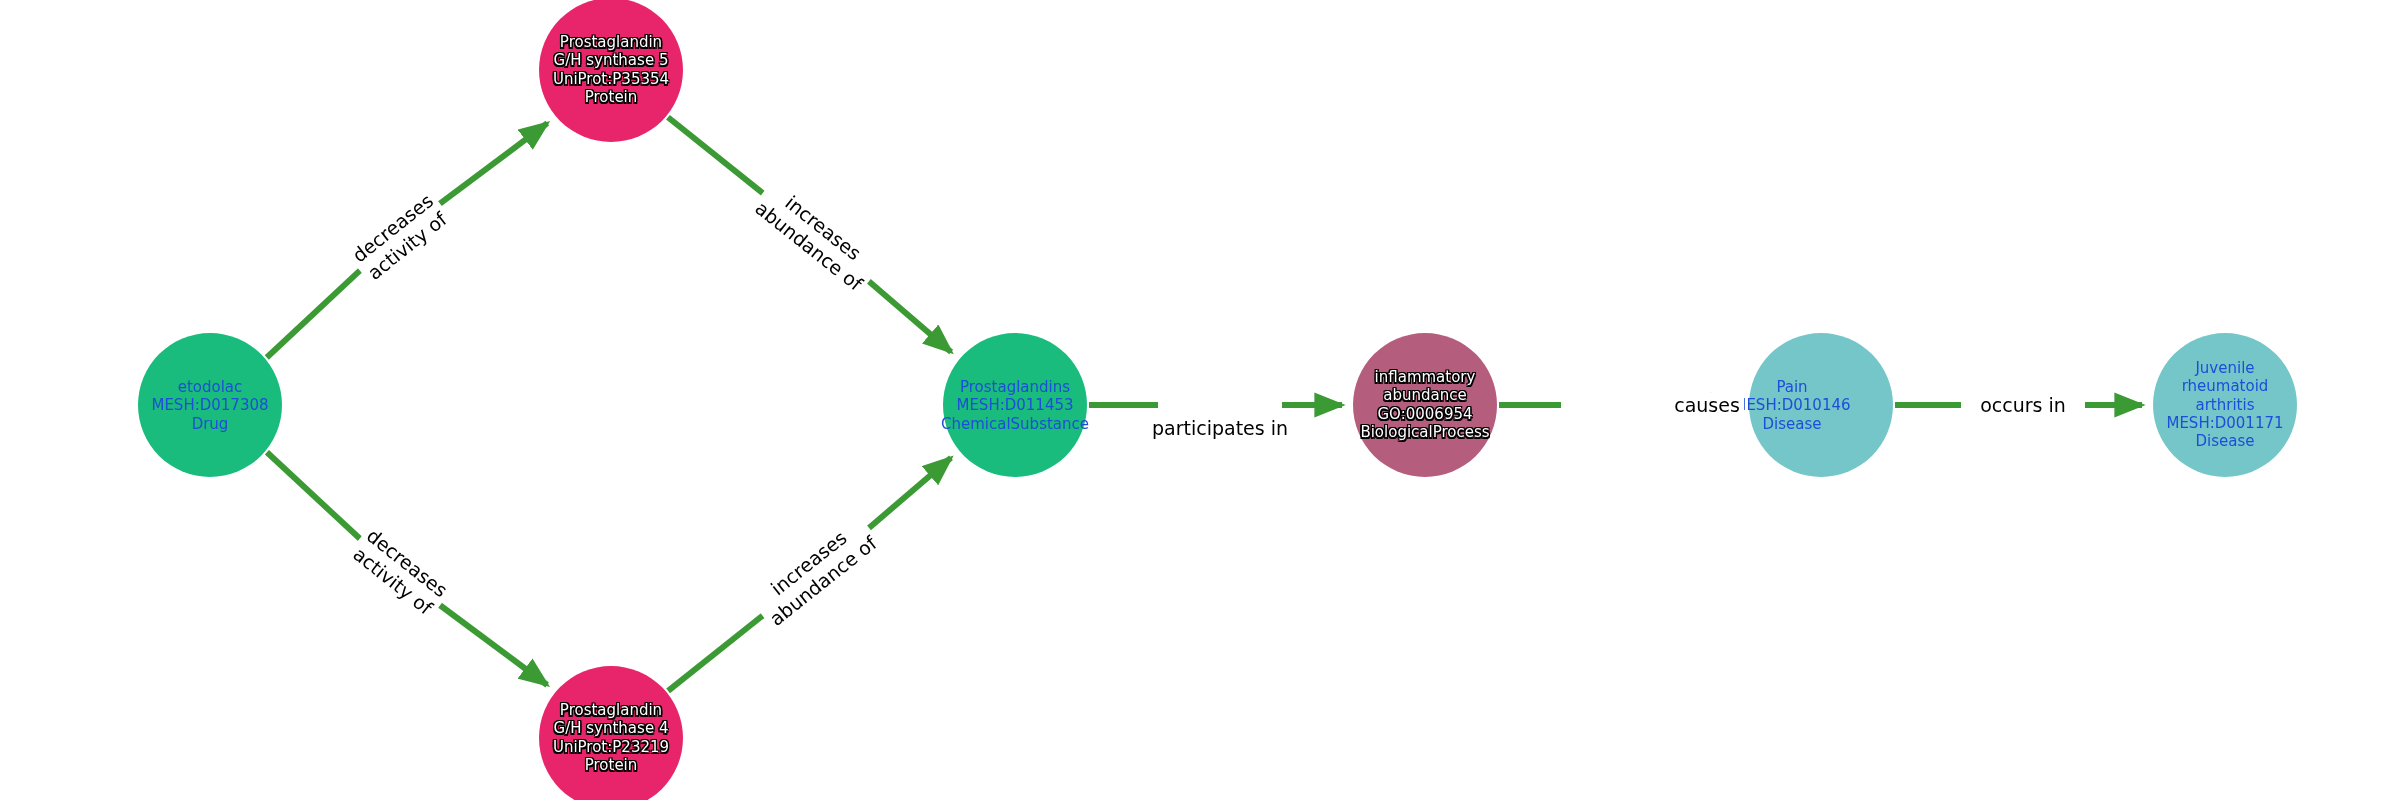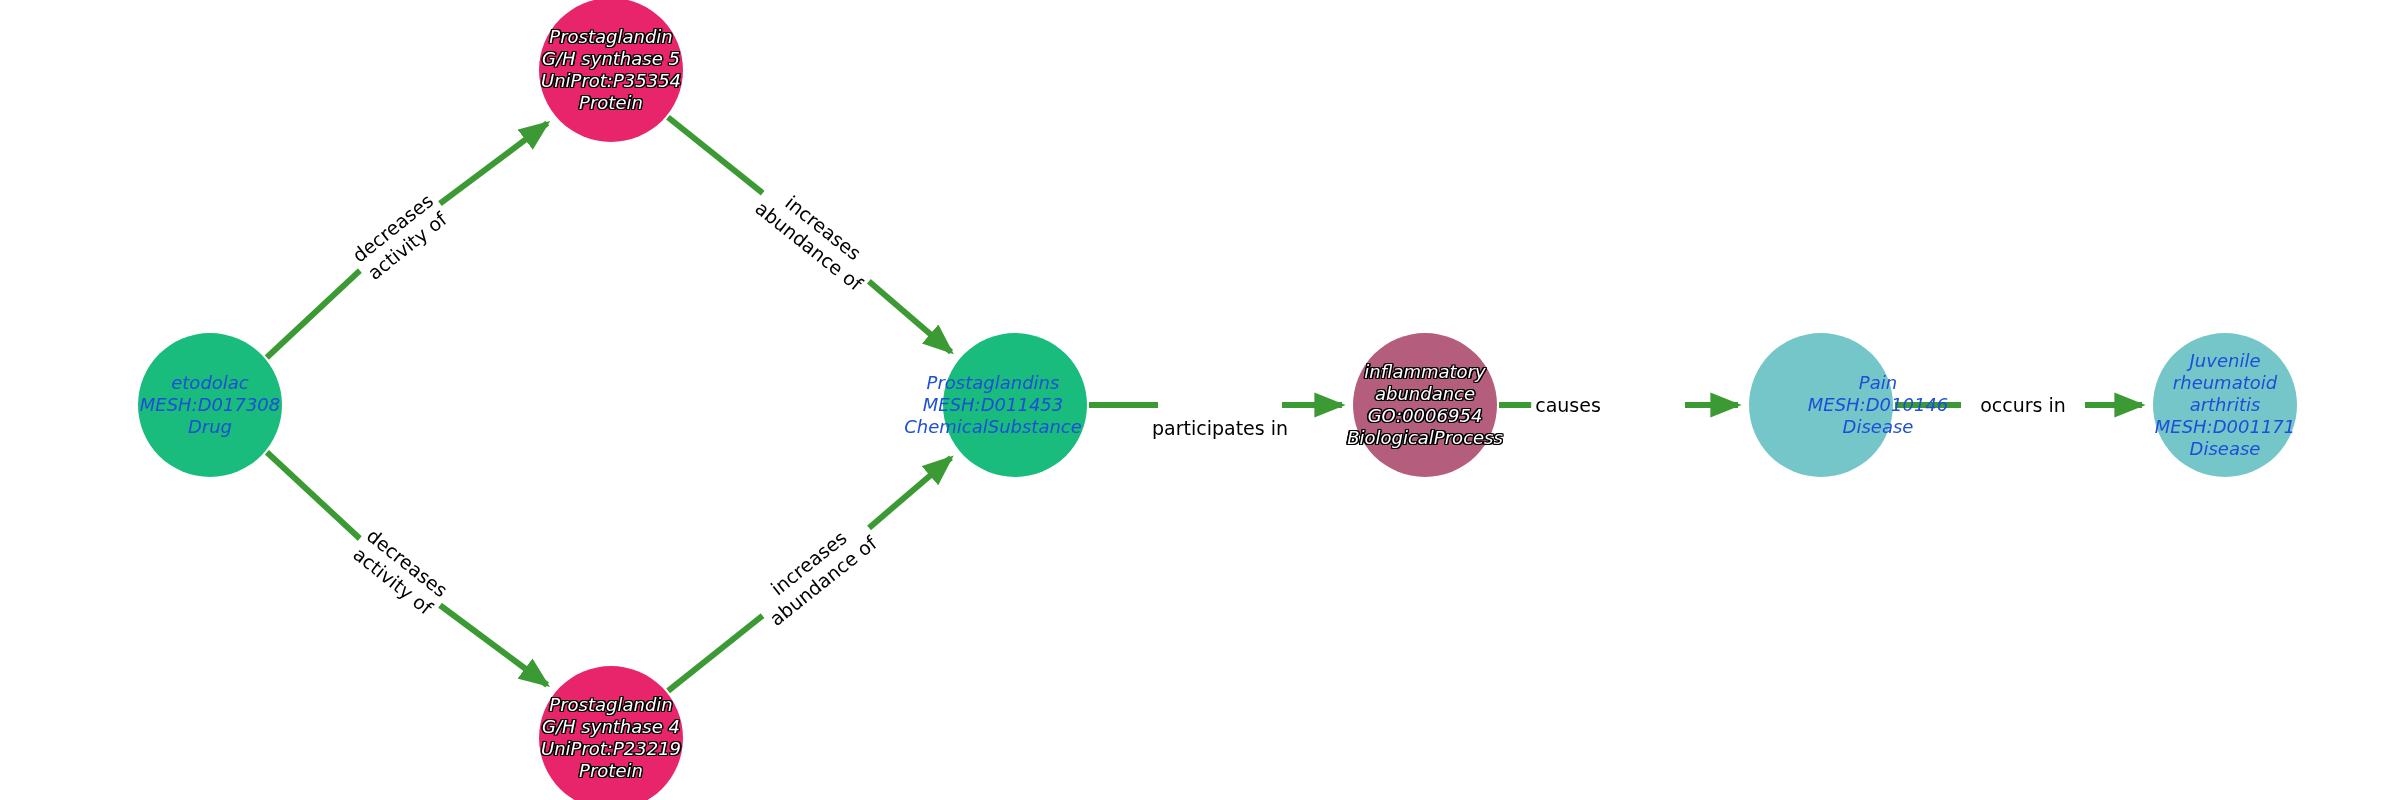--- a/index.html
+++ b/index.html
@@ -30,24 +30,23 @@
     stroke-width: 6;
     fill: none;
   }
   .node-ellipse {
     stroke: none;
   }
   .node-label {
     position: absolute;
     text-align: center;
     line-height: 1.22;
-    font-size: 18px;
+    font-size: 15px;
     white-space: pre;
     pointer-events: none;
-    font-style: italic;
   }
   .node-label.dark {
     color: #1d4ed8;
   }
   .node-label.light {
     color: #ffffff;
     text-shadow:
       -1.3px -1.3px 0 #000, 1.3px -1.3px 0 #000,
       -1.3px  1.3px 0 #000, 1.3px  1.3px 0 #000,
       -1.3px  0    0 #000, 1.3px  0    0 #000,
@@ -108,28 +107,28 @@
         <ellipse cx="1425" cy="405" rx="72" ry="72" fill="#b45d7c" class="node-ellipse"></ellipse>
         <ellipse cx="1821" cy="405" rx="72" ry="72" fill="#75c6c9" class="node-ellipse"></ellipse>
         <ellipse cx="2225" cy="405" rx="72" ry="72" fill="#75c6c9" class="node-ellipse"></ellipse>
       </g>
   </svg>
 
   <div id="node-labels-layer">
       <div class="node-label dark" style="left: 210px; top: 405px; transform: translate(-50%, -50%); position: absolute;"><div>etodolac</div><div>MESH:D017308</div><div>Drug</div></div>
       <div class="node-label light" style="left: 611px; top: 70px; transform: translate(-50%, -50%); position: absolute;"><div>Prostaglandin</div><div>G/H synthase 5</div><div>UniProt:P35354</div><div>Protein</div></div>
       <div class="node-label light" style="left: 611px; top: 738px; transform: translate(-50%, -50%); position: absolute;"><div>Prostaglandin</div><div>G/H synthase 4</div><div>UniProt:P23219</div><div>Protein</div></div>
-      <div class="node-label dark" style="left: 993px; top: 405px; transform: translate(-50%, -50%); position: absolute; text-align: center;"><div>Prostaglandins</div><div>MESH:D011453</div><div>ChemicalSubstance</div></div>
+      <div class="node-label dark" style="left: 1015px; top: 405px; transform: translate(-50%, -50%); position: absolute; text-align: center;"><div>Prostaglandins</div><div>MESH:D011453</div><div>ChemicalSubstance</div></div>
       <div class="node-label light" style="left: 1425px; top: 405px; transform: translate(-50%, -50%); position: absolute;"><div>inflammatory</div><div>abundance</div><div>GO:0006954</div><div>BiologicalProcess</div></div>
-      <div class="node-label dark" style="left: 1878px; top: 405px; transform: translate(-50%, -50%); position: absolute; text-align: center;"><div>Pain</div><div>MESH:D010146</div><div>Disease</div></div>
+      <div class="node-label dark" style="left: 1792px; top: 405px; transform: translate(-50%, -50%); position: absolute; text-align: center;"><div>Pain</div><div>MESH:D010146</div><div>Disease</div></div>
       <div class="node-label dark" style="left: 2225px; top: 405px; transform: translate(-50%, -50%); position: absolute;"><div>Juvenile</div><div>rheumatoid</div><div>arthritis</div><div>MESH:D001171</div><div>Disease</div></div>
     </div>
   <div id="edge-labels-layer">
       <div class="edge-label rot-up" style="left: 400px; top: 237px;"><div>decreases</div><div>activity of</div></div>
       <div class="edge-label rot-down" style="left: 816px; top: 237px;"><div>increases</div><div>abundance of</div></div>
       <div class="edge-label rot-down" style="left: 400px; top: 572px;"><div>decreases</div><div>activity of</div></div>
       <div class="edge-label rot-up" style="left: 816px; top: 572px;"><div>increases</div><div>abundance of</div></div>
       <div class="edge-label flat" style="left: 1220px; top: 428px;"><div>participates in</div></div>
-      <div class="edge-label flat" style="left: 1568px; top: 405px; text-align: center;"><div>causes</div></div>
+      <div class="edge-label flat" style="left: 1707px; top: 405px; text-align: center;"><div>causes</div></div>
       <div class="edge-label flat" style="left: 2023px; top: 405px; text-align: right;"><div>occurs in</div></div>
     </div>
 
 </div>
 
 </body></html>

